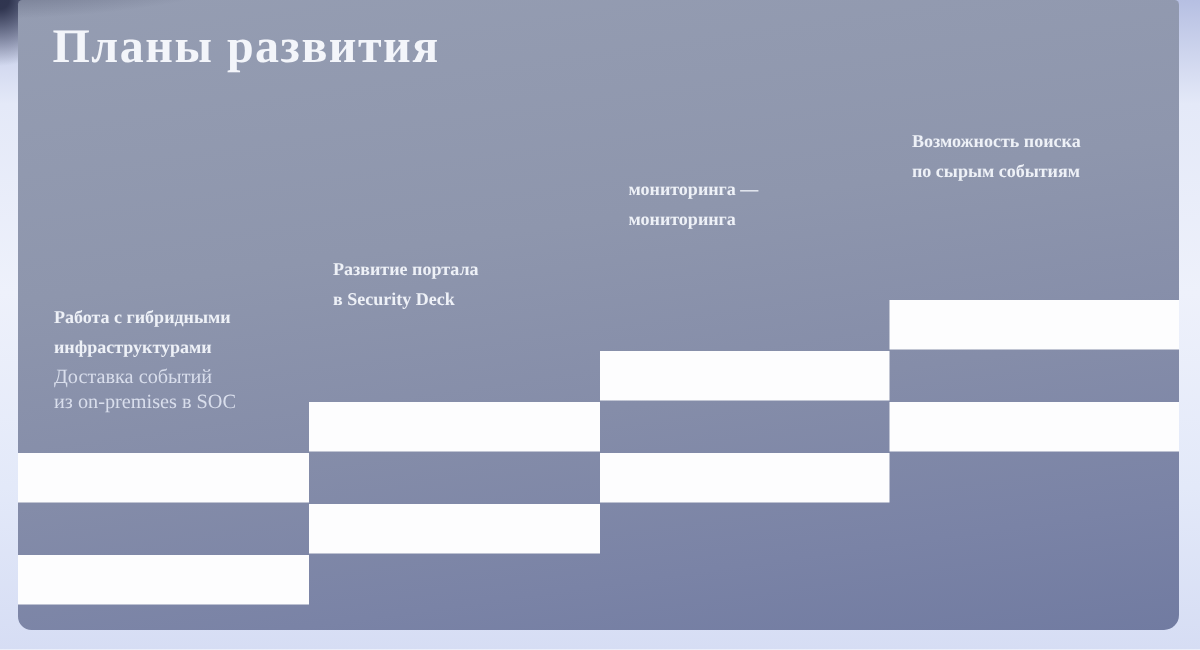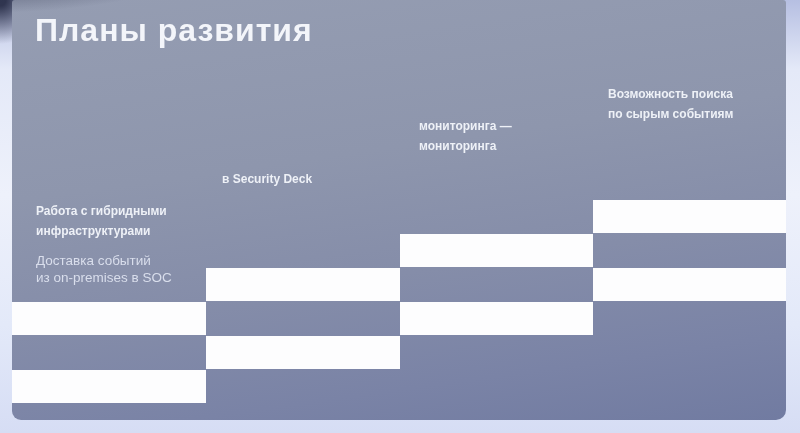--- a/index.html
+++ b/index.html
@@ -8,40 +8,41 @@
     background:
       radial-gradient(circle at 0 0, rgba(24,29,54,.85) 0 6px, rgba(24,29,54,0) 44px),
       linear-gradient(180deg,#b6bfe2 0%,#e4e9f8 16%,#eef1fb 45%,#e3e9f9 75%,#d6ddf4 100%);
     font-family:"Liberation Sans","DejaVu Sans",sans-serif;
   }
   
   .slide{
     position:absolute;left:12px;top:0;width:774px;height:420px;
     border-radius:3px 3px 10px 9px;
     background:linear-gradient(172deg,#959db2 0%,#8e96ad 38%,#858da9 62%,#7a83a6 84%,#717ba1 100%);
+    font-family:Liberation Serif, serif;
   }
   .slide::before{ 
     content:"";position:absolute;inset:0;border-radius:inherit;pointer-events:none;
     background:radial-gradient(ellipse 300px 55px at -45px -25px, rgba(16,20,46,.55), rgba(16,20,46,0) 70%);
   }
   .title{
     position:absolute;left:23px;top:12px;margin:0;z-index:2;
     font-size:32px;font-weight:700;letter-spacing:1px;color:#f3f5fa;
   }
   
   .blk{position:absolute;height:33px;background:#fdfdfe;z-index:1;}
   .c1{left:0;width:194px}
   .c2{left:194px;width:194px}
   .c3{left:388px;width:193px}
   .c4{left:581px;width:193px}
   .r1{top:200px}.r2{top:234px}.r3{top:268px}.r4{top:302px}.r5{top:336px}.r6{top:370px}
   
   .label{position:absolute;z-index:2;color:#eef1f7;}
   .label .t{font-size:12px;font-weight:700;line-height:20px;}
-  .label .s{font-size:13.5px;font-weight:400;line-height:17px;margin-top:11px;color:#d9deec;}
+  .label .s{font-size:13.5px;font-weight:400;line-height:17px;margin-top:1px;color:#d9deec;}
   .line{display:block;white-space:nowrap;}
   .label-1{left:24px;top:201px}
   .label-2{left:210px;top:169px}
   .label-3{left:407px;top:116px}
   .label-4{left:596px;top:84px}
 </style>
 </head>
 <body>
 
 <div id="app">
@@ -55,20 +56,21 @@
         <span class="line">инфраструктурами</span>
       </div>
       <div class="s">
         <span class="line">Доставка событий</span>
         <span class="line">из on-premises в SOC</span>
       </div>
     </div>
 
     <div class="label label-2">
       <div class="t">
+        <span class="line">Развитие портала</span>
         <span class="line">в Security Deck</span>
       </div>
     </div>
 
     <div class="label label-3">
       <div class="t">
         <span class="line">мониторинга —</span>
         <span class="line">мониторинга</span>
       </div>
     </div>

